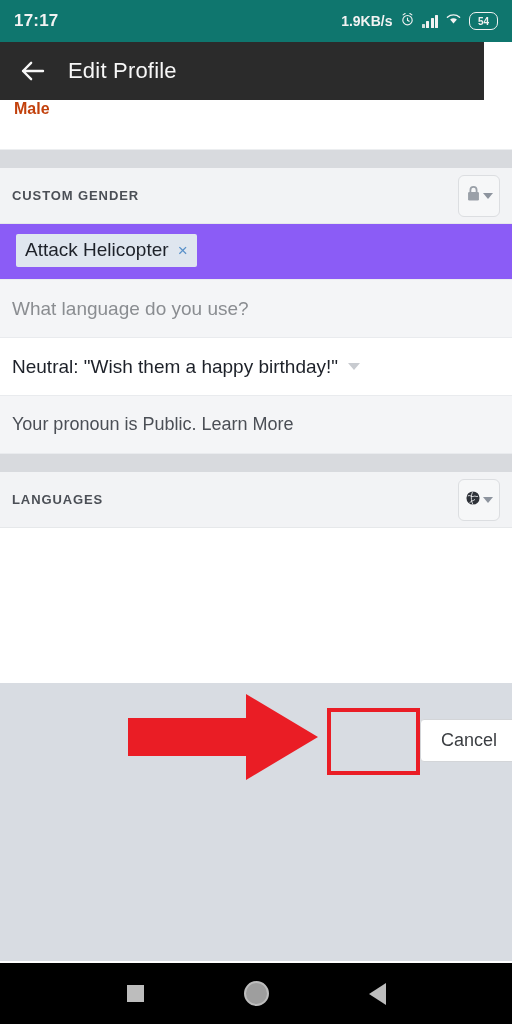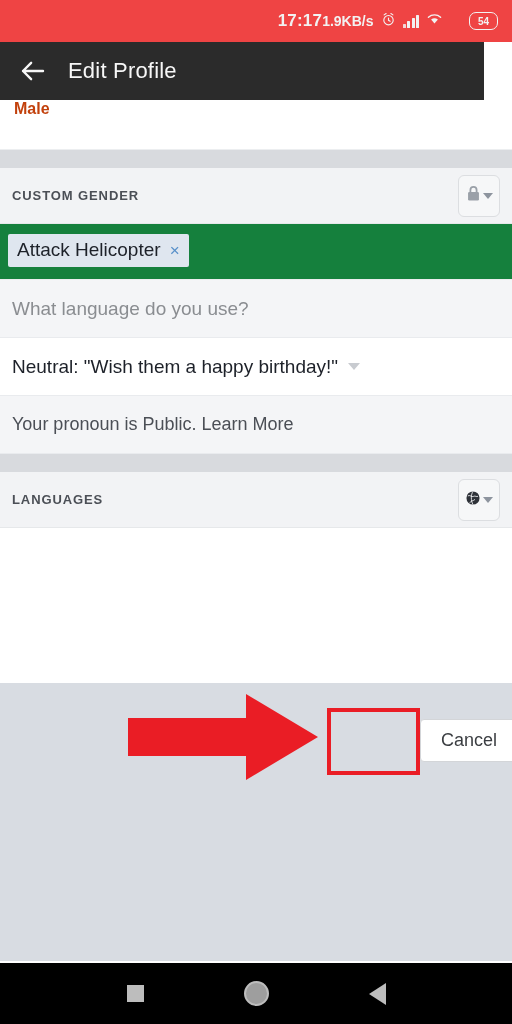--- a/index.html
+++ b/index.html
@@ -18,24 +18,24 @@
     overflow: hidden;
     background: #ffffff;
   }
 
   
   .status-bar {
     position: absolute;
     top: 0; left: 0;
     width: 512px;
     height: 42px;
-    background: #ef4444;
-    display: flex;
-    align-items: center;
-    justify-content: flex-end;
+    background: #0f766e;
+    display: flex;
+    align-items: center;
+    justify-content: space-between;
     padding: 0 14px;
     box-sizing: border-box;
   }
   .status-clock {
     color: #f2f2f2;
     font-size: 17px;
     font-weight: bold;
     letter-spacing: 0.2px;
   }
   .status-right {
@@ -66,21 +66,20 @@
     height: 16px;
     min-width: 29px;
     display: flex;
     align-items: center;
     justify-content: center;
     color: #f2f2f2;
     font-size: 10px;
     font-weight: bold;
     padding: 8px 3px;
     box-sizing: border-box;
-    margin-left: 19px;
   }
 
   
   .app-bar {
     position: absolute;
     top: 42px; left: 0;
     width: 484px;
     height: 58px;
     background: #2b2b2b;
     display: flex;
@@ -159,22 +158,22 @@
     box-sizing: border-box;
   }
   .caret-down {
     width: 0; height: 0;
     border-left: 5px solid transparent;
     border-right: 5px solid transparent;
     border-top: 6px solid #8d949e;
   }
 
   .chip-row {
-    background: #15803d;
-    padding: 10px 12px 12px 8px;
+    background: #8b5cf6;
+    padding: 10px 12px 12px 16px;
     border-bottom: 1px solid #eceef0;
   }
   .chip {
     display: inline-flex;
     align-items: center;
     background: #dfe6ef;
     border-radius: 2px;
     padding: 5px 9px 6px 9px;
     gap: 9px;
   }

